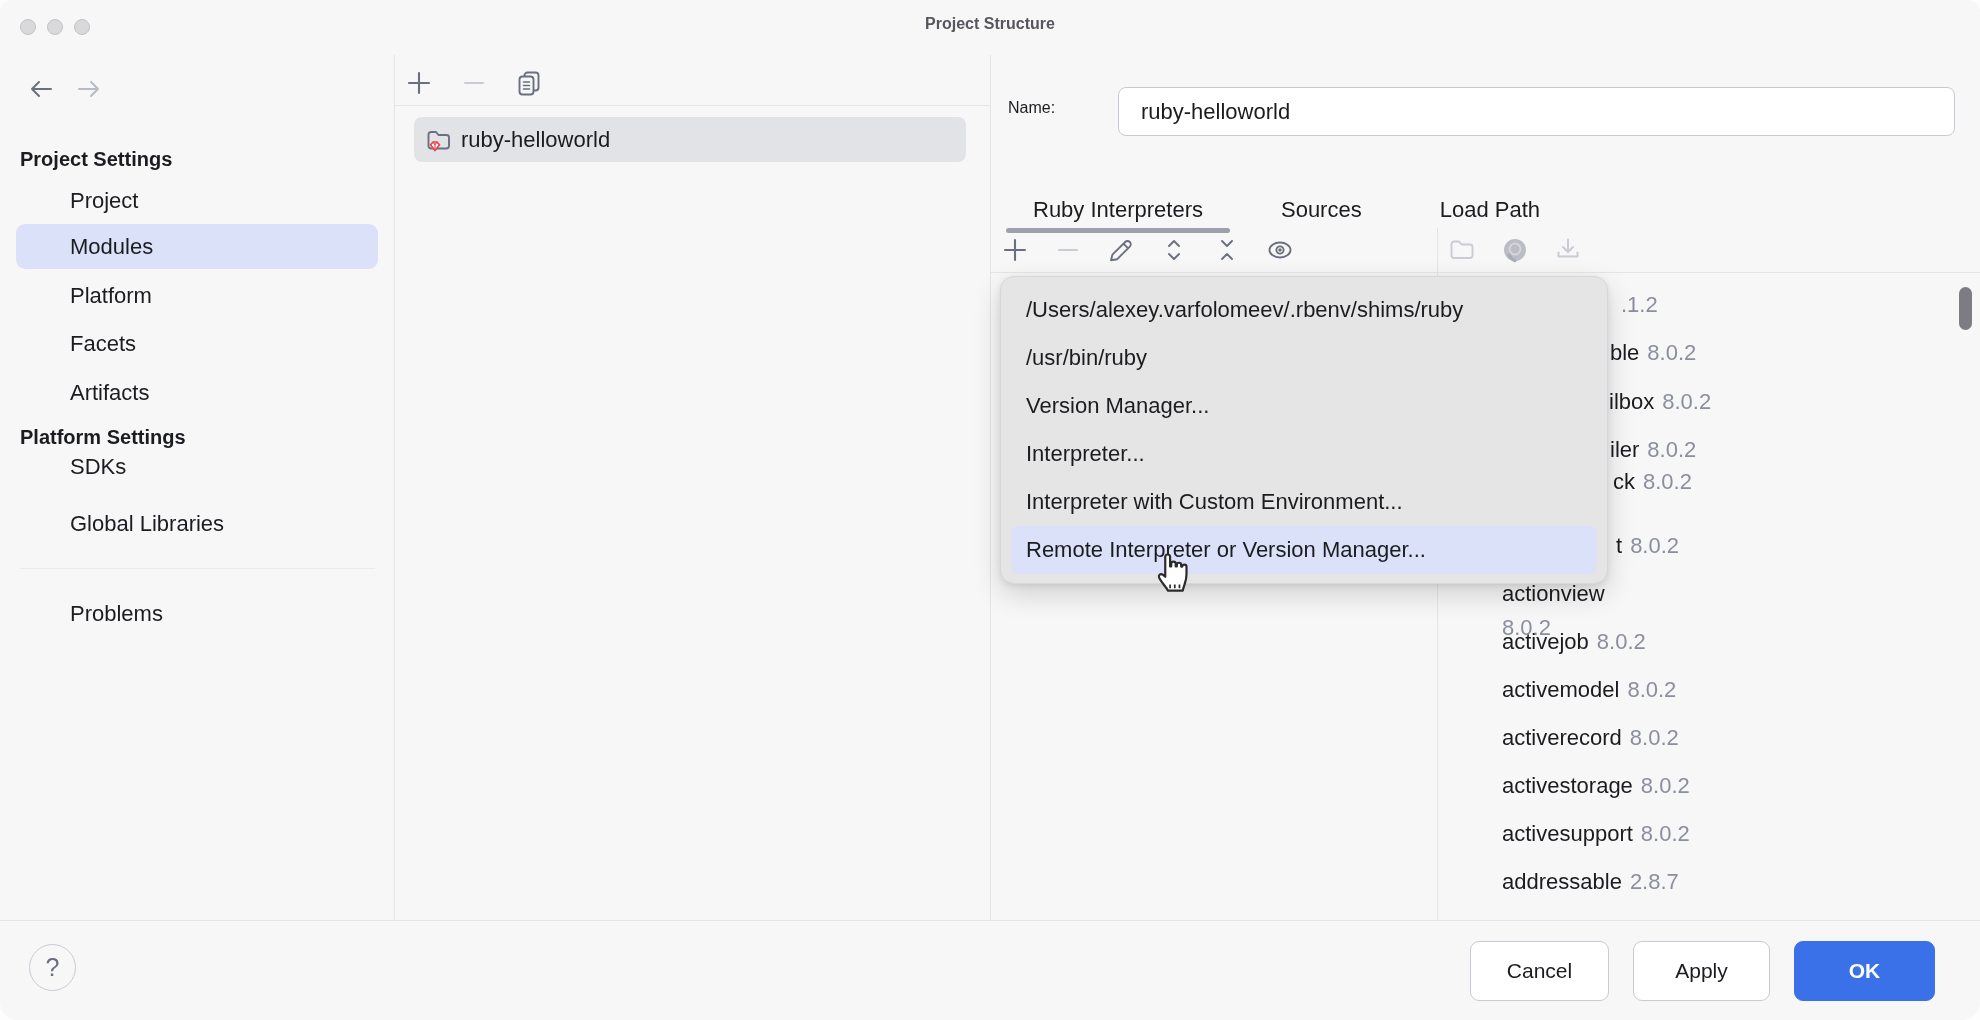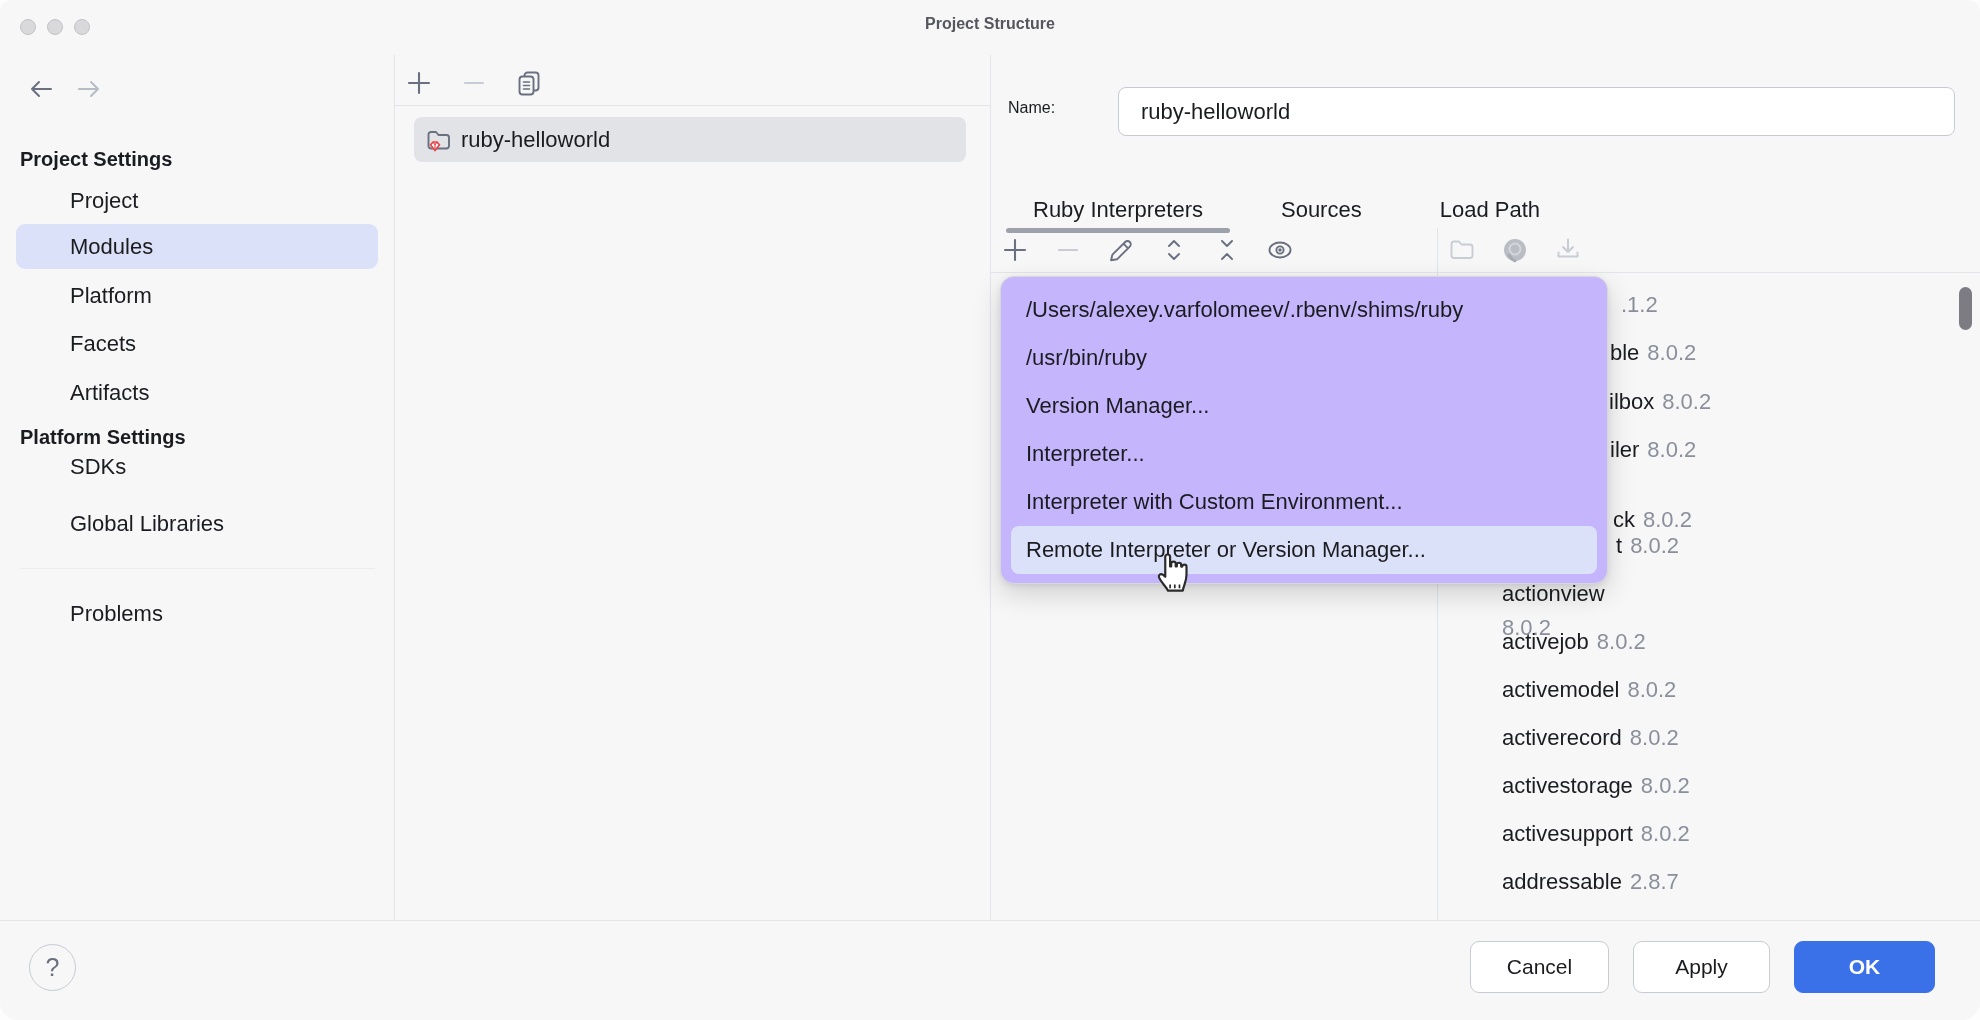--- a/index.html
+++ b/index.html
@@ -43,31 +43,31 @@
     background:var(--tab-underline,#9ca1ac);border-radius:3px;}
   .rtoolbar{position:absolute;left:1000px;top:235px;display:flex;gap:23px;align-items:center;}
   .gtoolbar{position:absolute;left:1447px;top:235px;display:flex;gap:23px;align-items:center;}
   
   .gem-row{position:absolute;display:flex;gap:8px;font-size:22px;white-space:nowrap;}
   .gem-name{color:var(--text,#1b1c1f);}
   .gem-ver{color:var(--version-gray,#8a8f9b);}
   .scroll-thumb{position:absolute;left:1959px;top:287px;width:13px;height:43px;
     background:#7c7c82;border-radius:7px;}
   
-  .menu{position:absolute;left:1000px;top:276px;width:608px;background:#c4b5fd;
+  .menu{position:absolute;left:1000px;top:276px;width:608px;background:#e5e5e5;
     border:1px solid var(--border,#d6d8de);border-radius:14px;padding:9px 0;
     box-shadow:0 10px 28px rgba(0,0,0,.16), 0 2px 6px rgba(0,0,0,.08);}
   .menu-item{height:48px;display:flex;align-items:center;font-size:22px;
     padding:0 15px;margin:0 10px;border-radius:8px;white-space:nowrap;overflow:hidden;}
   .menu-item.highlighted{background:var(--selection,#dbe1f9);}
   
   .help-btn{position:absolute;left:29px;top:944px;width:47px;height:47px;border-radius:50%;
     border:1.5px solid #c8cbd3;background:transparent;color:var(--icon-gray,#6a7080);
     font-size:25px;font-family:"Liberation Sans", sans-serif;display:flex;align-items:center;justify-content:center;}
-  .btn{position:absolute;top:941px;height:52px;border-radius:9px;font-size:21px;
+  .btn{position:absolute;top:941px;height:60px;border-radius:9px;font-size:21px;
     font-family:"Liberation Sans", sans-serif;display:flex;align-items:center;justify-content:center;
     background:#fff;border:1.5px solid #c8cbd3;color:var(--text,#1b1c1f);}
   .btn.primary{background:var(--accent-blue,#3a70e8);border-color:var(--accent-blue,#3a70e8);color:#fff;font-weight:bold;}
   .cursor{position:absolute;left:1152px;top:543px;width:44px;height:50px;pointer-events:none;z-index:50;}
 </style>
 </head>
 <body>
 
 <div class="window">
 
@@ -213,21 +213,21 @@
     <span class="gem-ver">8.0.2</span>
   </div>
   <div class="gem-row" style="left:1609px;top:389px;">
     <span class="gem-name">ilbox</span>
     <span class="gem-ver">8.0.2</span>
   </div>
   <div class="gem-row" style="left:1610px;top:437px;">
     <span class="gem-name">iler</span>
     <span class="gem-ver">8.0.2</span>
   </div>
-  <div class="gem-row" style="left:1613px;top:507px;">
+  <div class="gem-row" style="left:1613px;top:469px;">
     <span class="gem-name">ck</span>
     <span class="gem-ver">8.0.2</span>
   </div>
   <div class="gem-row" style="left:1616px;top:533px;">
     <span class="gem-name">t</span>
     <span class="gem-ver">8.0.2</span>
   </div>
 
   <div class="gem-row" style="left:1502px;top:581px;flex-direction:column;">
     <span class="gem-name">actionview</span>

